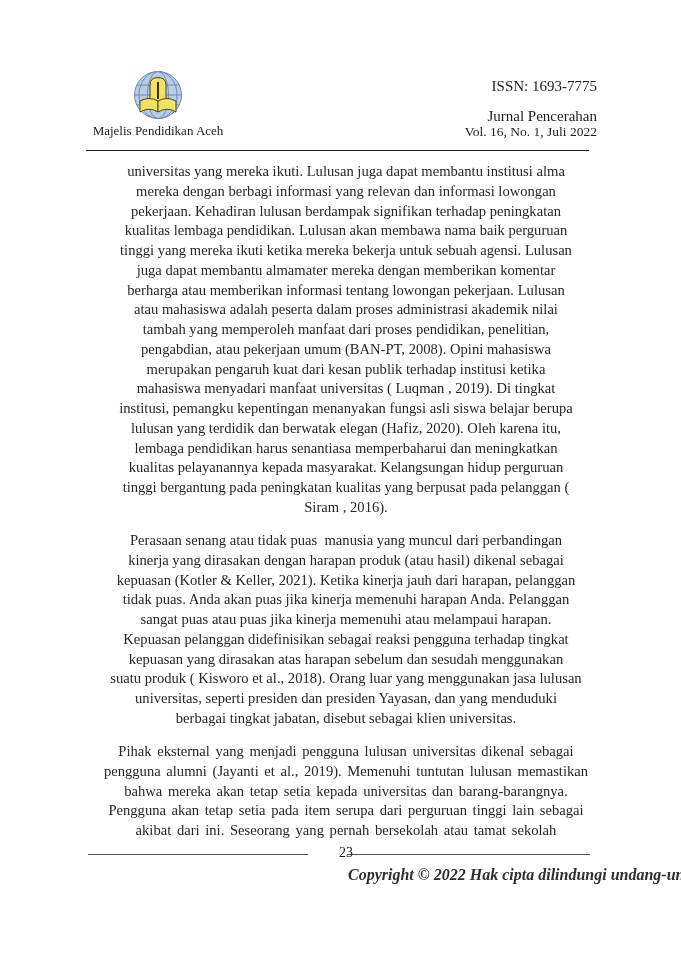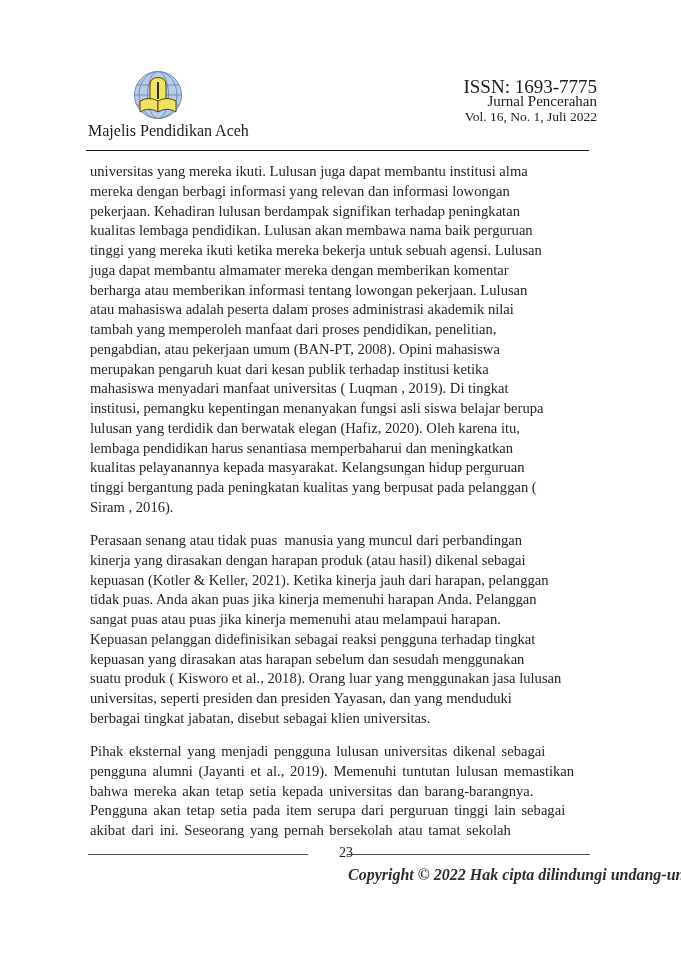--- a/index.html
+++ b/index.html
@@ -14,37 +14,37 @@
   .page { position: absolute; inset: 0; background: #ffffff; }
 
   
   .logo-block {
     position: absolute; left: 88px; top: 70px; width: 140px;
     text-align: center;
   }
   .logo-block svg { display: block; margin: 0 auto; }
   .logo-caption {
     margin-top: 3px;
-    font-size: 16px; line-height: 15px; color: #1c1c1c;
+    font-size: 13px; line-height: 15px; color: #1c1c1c;
     white-space: nowrap;
   }
   .journal-block {
     position: absolute; right: 84px; top: 79px;
     text-align: right; color: #1c1c1c;
   }
-  .issn { font-size: 19px; line-height: 15px; margin-bottom: 0; }
+  .issn { font-size: 15px; line-height: 15px; margin-bottom: 15px; }
   .jname { font-size: 15px; line-height: 15px; }
   .jvol  { font-size: 13.5px; line-height: 15px; }
   .header-rule {
     position: absolute; left: 86px; top: 150px; width: 503px;
     border-top: 1.5px solid #151515;
   }
 
   
-  .article { position: absolute; left: 90px; top: 162px; width: 512px; }
+  .article { position: absolute; left: 90px; top: 162px; width: 512px; text-align: center; }
   .para {
     white-space: pre;
     font-size: 14.6px;
     line-height: 19.75px;
     color: #262626;
     margin: 0 0 13.5px 0;
   }
   .para-justified { word-spacing: 2px; }
 
   

